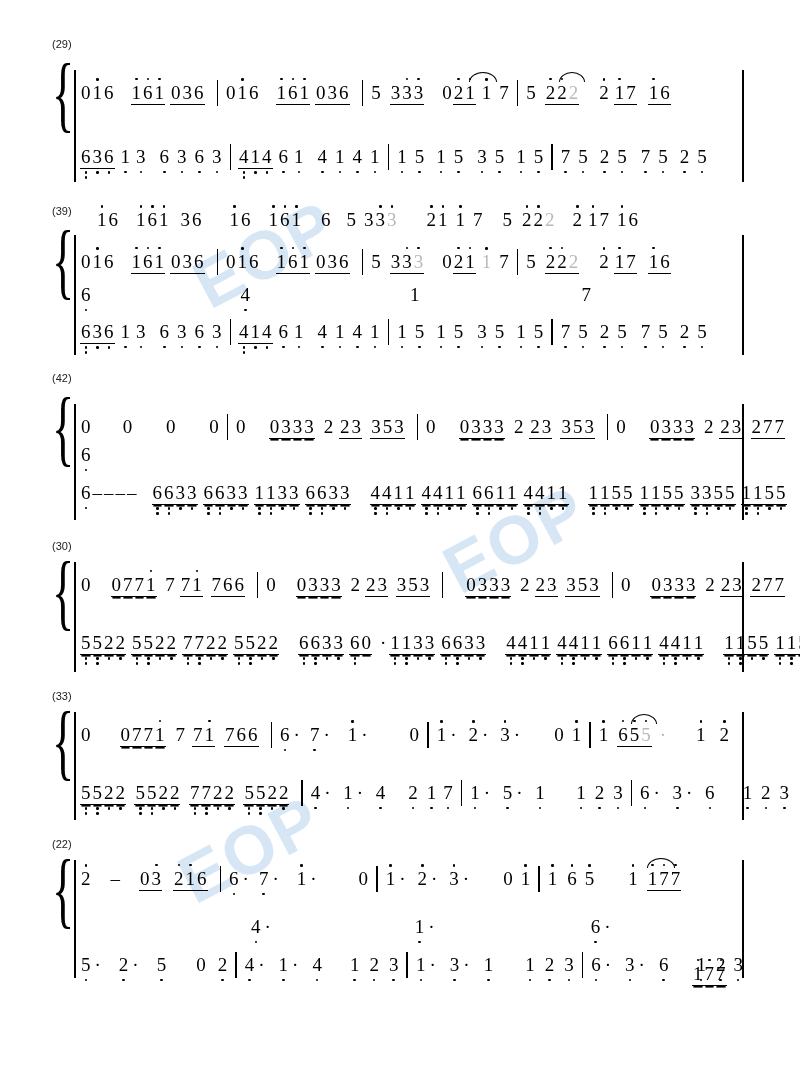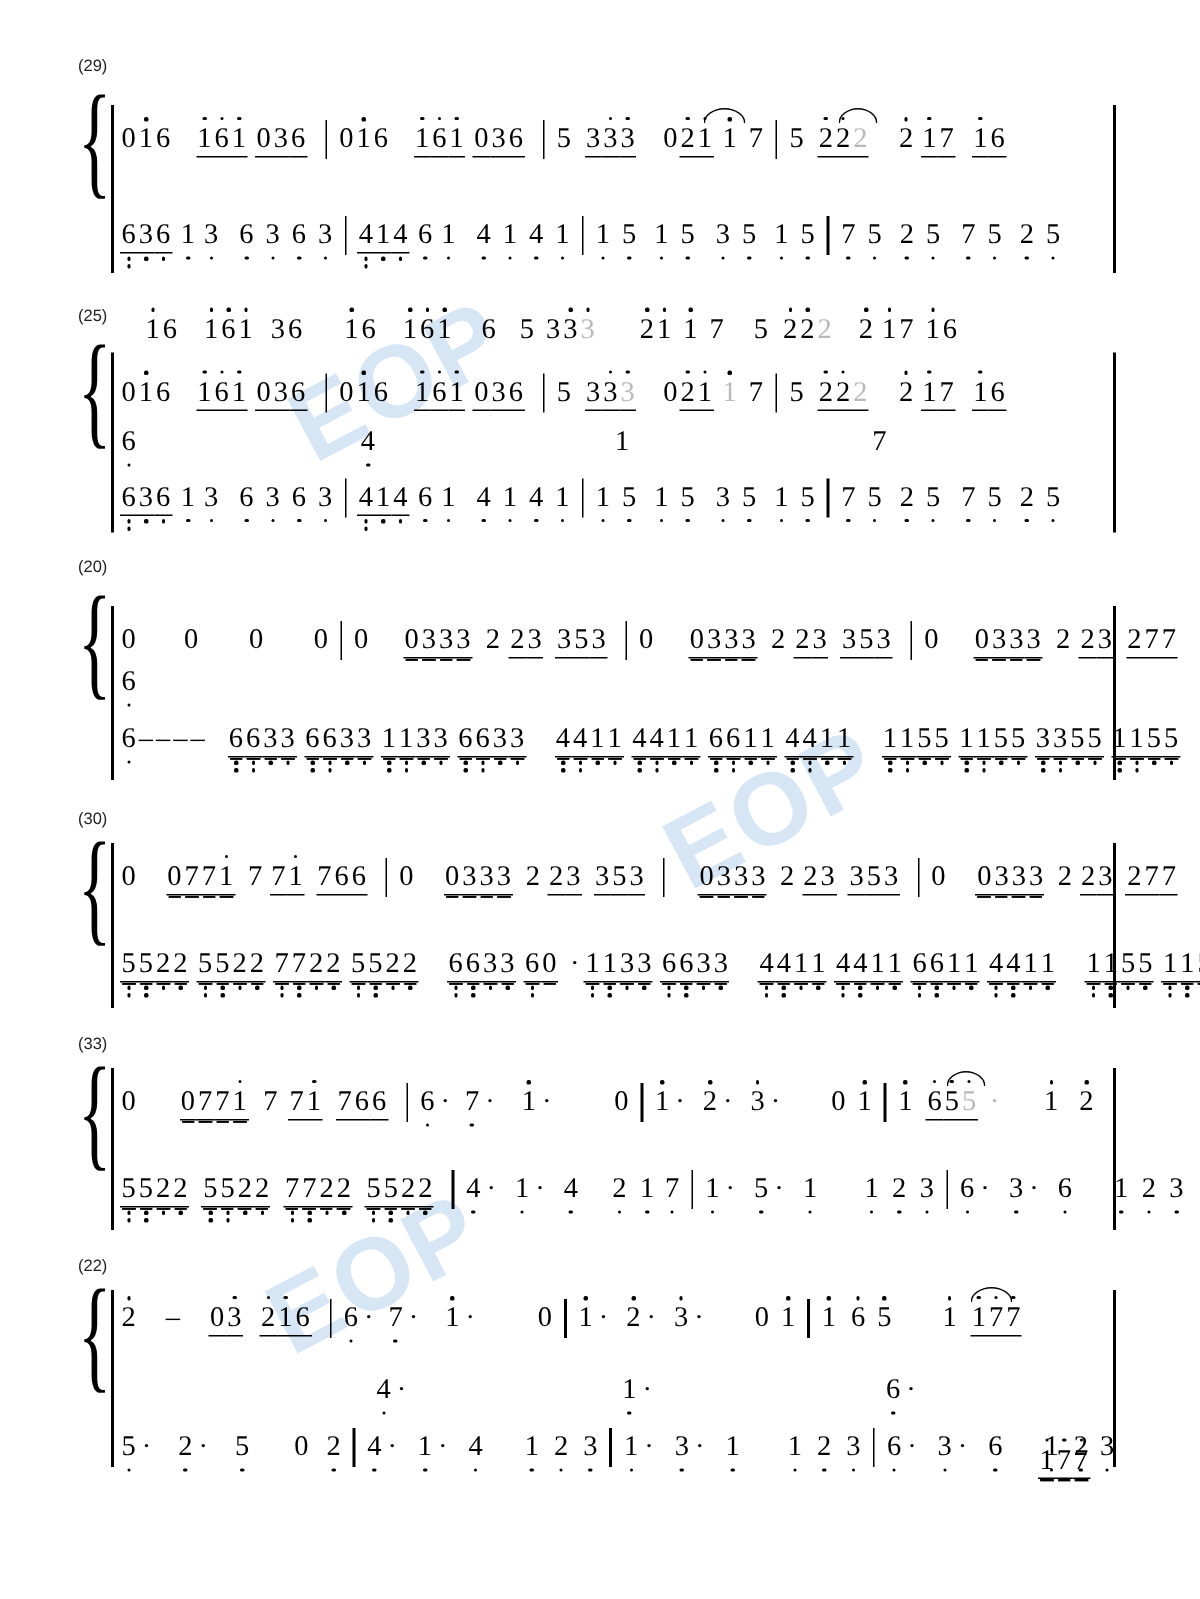--- a/index.html
+++ b/index.html
@@ -277,21 +277,21 @@
       <span class="sp" style="width:6px"></span>
       <span class="note dotdn">5</span>
       <span class="sp" style="width:10px"></span>
       <span class="note dotdn">2</span>
       <span class="sp" style="width:6px"></span>
       <span class="note dotdn">5</span>
     </div>
   </div>
 
   <div class="system" style="top:205px;height:140px;">
-    <div class="measure-no">(25)</div>
+    <div class="measure-no">(39)</div>
     <div class="brace" style="top:22px;">{</div>
     <div class="barline-left" style="top:30px;height:120px;"></div>
     <div class="barline-right" style="left:742px;top:30px;height:120px;"></div>
 
     <div class="staff" style="top:0px;height:30px;">
       <span class="sp" style="width:16px"></span>
       <span class="note dotup">1</span>
       <span class="note">6</span>
       <span class="sp" style="width:16px"></span>
       <span class="note dotup">1</span>
@@ -461,21 +461,21 @@
       <span class="sp" style="width:6px"></span>
       <span class="note dotdn">5</span>
       <span class="sp" style="width:10px"></span>
       <span class="note dotdn">2</span>
       <span class="sp" style="width:6px"></span>
       <span class="note dotdn">5</span>
     </div>
   </div>
 
   <div class="system" style="top:372px;height:130px;">
-    <div class="measure-no">(20)</div>
+    <div class="measure-no">(42)</div>
     <div class="brace" style="top:22px;">{</div>
     <div class="barline-left" style="top:32px;height:116px;"></div>
     <div class="barline-right" style="left:742px;top:32px;height:116px;"></div>
 
     <div class="staff" style="top:28px;">
       <span class="note">0</span>
       <span class="sp" style="width:38px"></span>
       <span class="note">0</span>
       <span class="sp" style="width:40px"></span>
       <span class="note">0</span>

